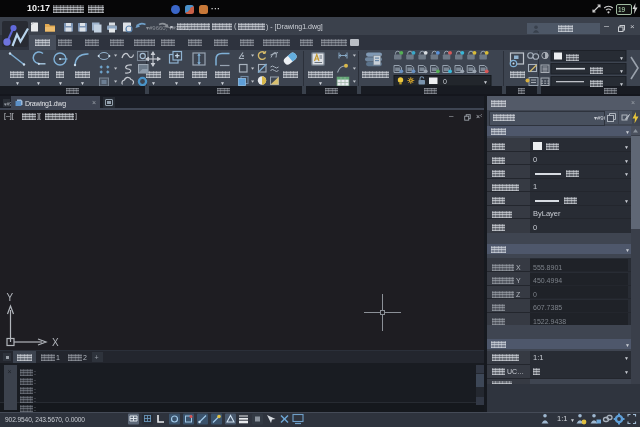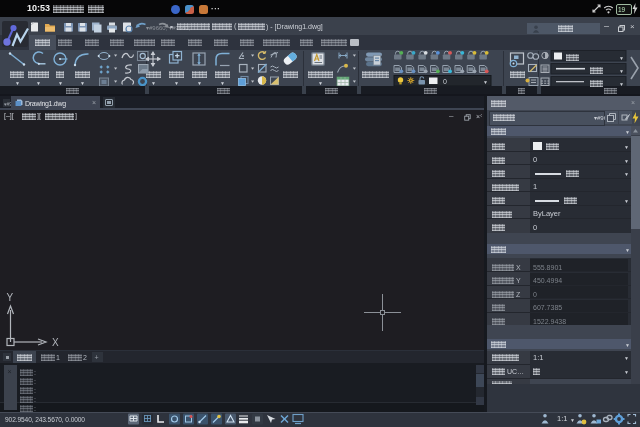--- a/index.html
+++ b/index.html
@@ -13,21 +13,21 @@
 .zd{position:absolute;filter:blur(0.22px);background-color:rgba(138,144,153,0.24);background-image:
  repeating-linear-gradient(0deg, rgba(138,144,153,0.50) 0 1px, transparent 1px 2.6px),
  repeating-linear-gradient(90deg, rgba(138,144,153,0.28) 0 1px, transparent 1px 3.4px);}
 .t{position:absolute;color:#c9cdd4;font-size:8px;line-height:8px;white-space:nowrap;}
 .ic{position:absolute;}
 </style></head>
 <body>
 <div id="app">
 
 <div class="a" id="sysbar" style="left:0;top:0;width:640px;height:17px;background:#060607;"></div>
-<div class="t" style="left:27px;top:4px;color:#f2f2f2;font-weight:bold;font-size:9px;">10:53</div>
+<div class="t" style="left:27px;top:4px;color:#f2f2f2;font-weight:bold;font-size:9px;">10:17</div>
 <div class="z" style="left:53px;top:4.5px;width:31px;height:8px;"></div>
 <div class="z" style="left:88px;top:4.5px;width:16px;height:8px;"></div>
 <div class="a" style="left:171px;top:5px;width:9px;height:9px;border-radius:4.5px;background:#3a66c8;"></div>
 <div class="a" style="left:185px;top:5px;width:9px;height:9px;border-radius:2.5px;background:linear-gradient(135deg,#4a90c8 0 50%,#c86048 50% 100%);"></div>
 <div class="a" style="left:199px;top:5px;width:9px;height:9px;border-radius:2.5px;background:#c87838;"></div>
 <div class="t" style="left:211px;top:5px;color:#ddd;font-size:8px;font-weight:bold;letter-spacing:0.5px;">···</div>
 
 <svg class="ic" style="left:592px;top:4px;" width="9" height="9" viewBox="0 0 9 9">
       <g stroke="#cfcfcf" stroke-width="1.1">
         <path d="M1,8 L8,1 M5.5,1 h2.5 v2.5 M3.5,8 H1 V5.5"></path>

